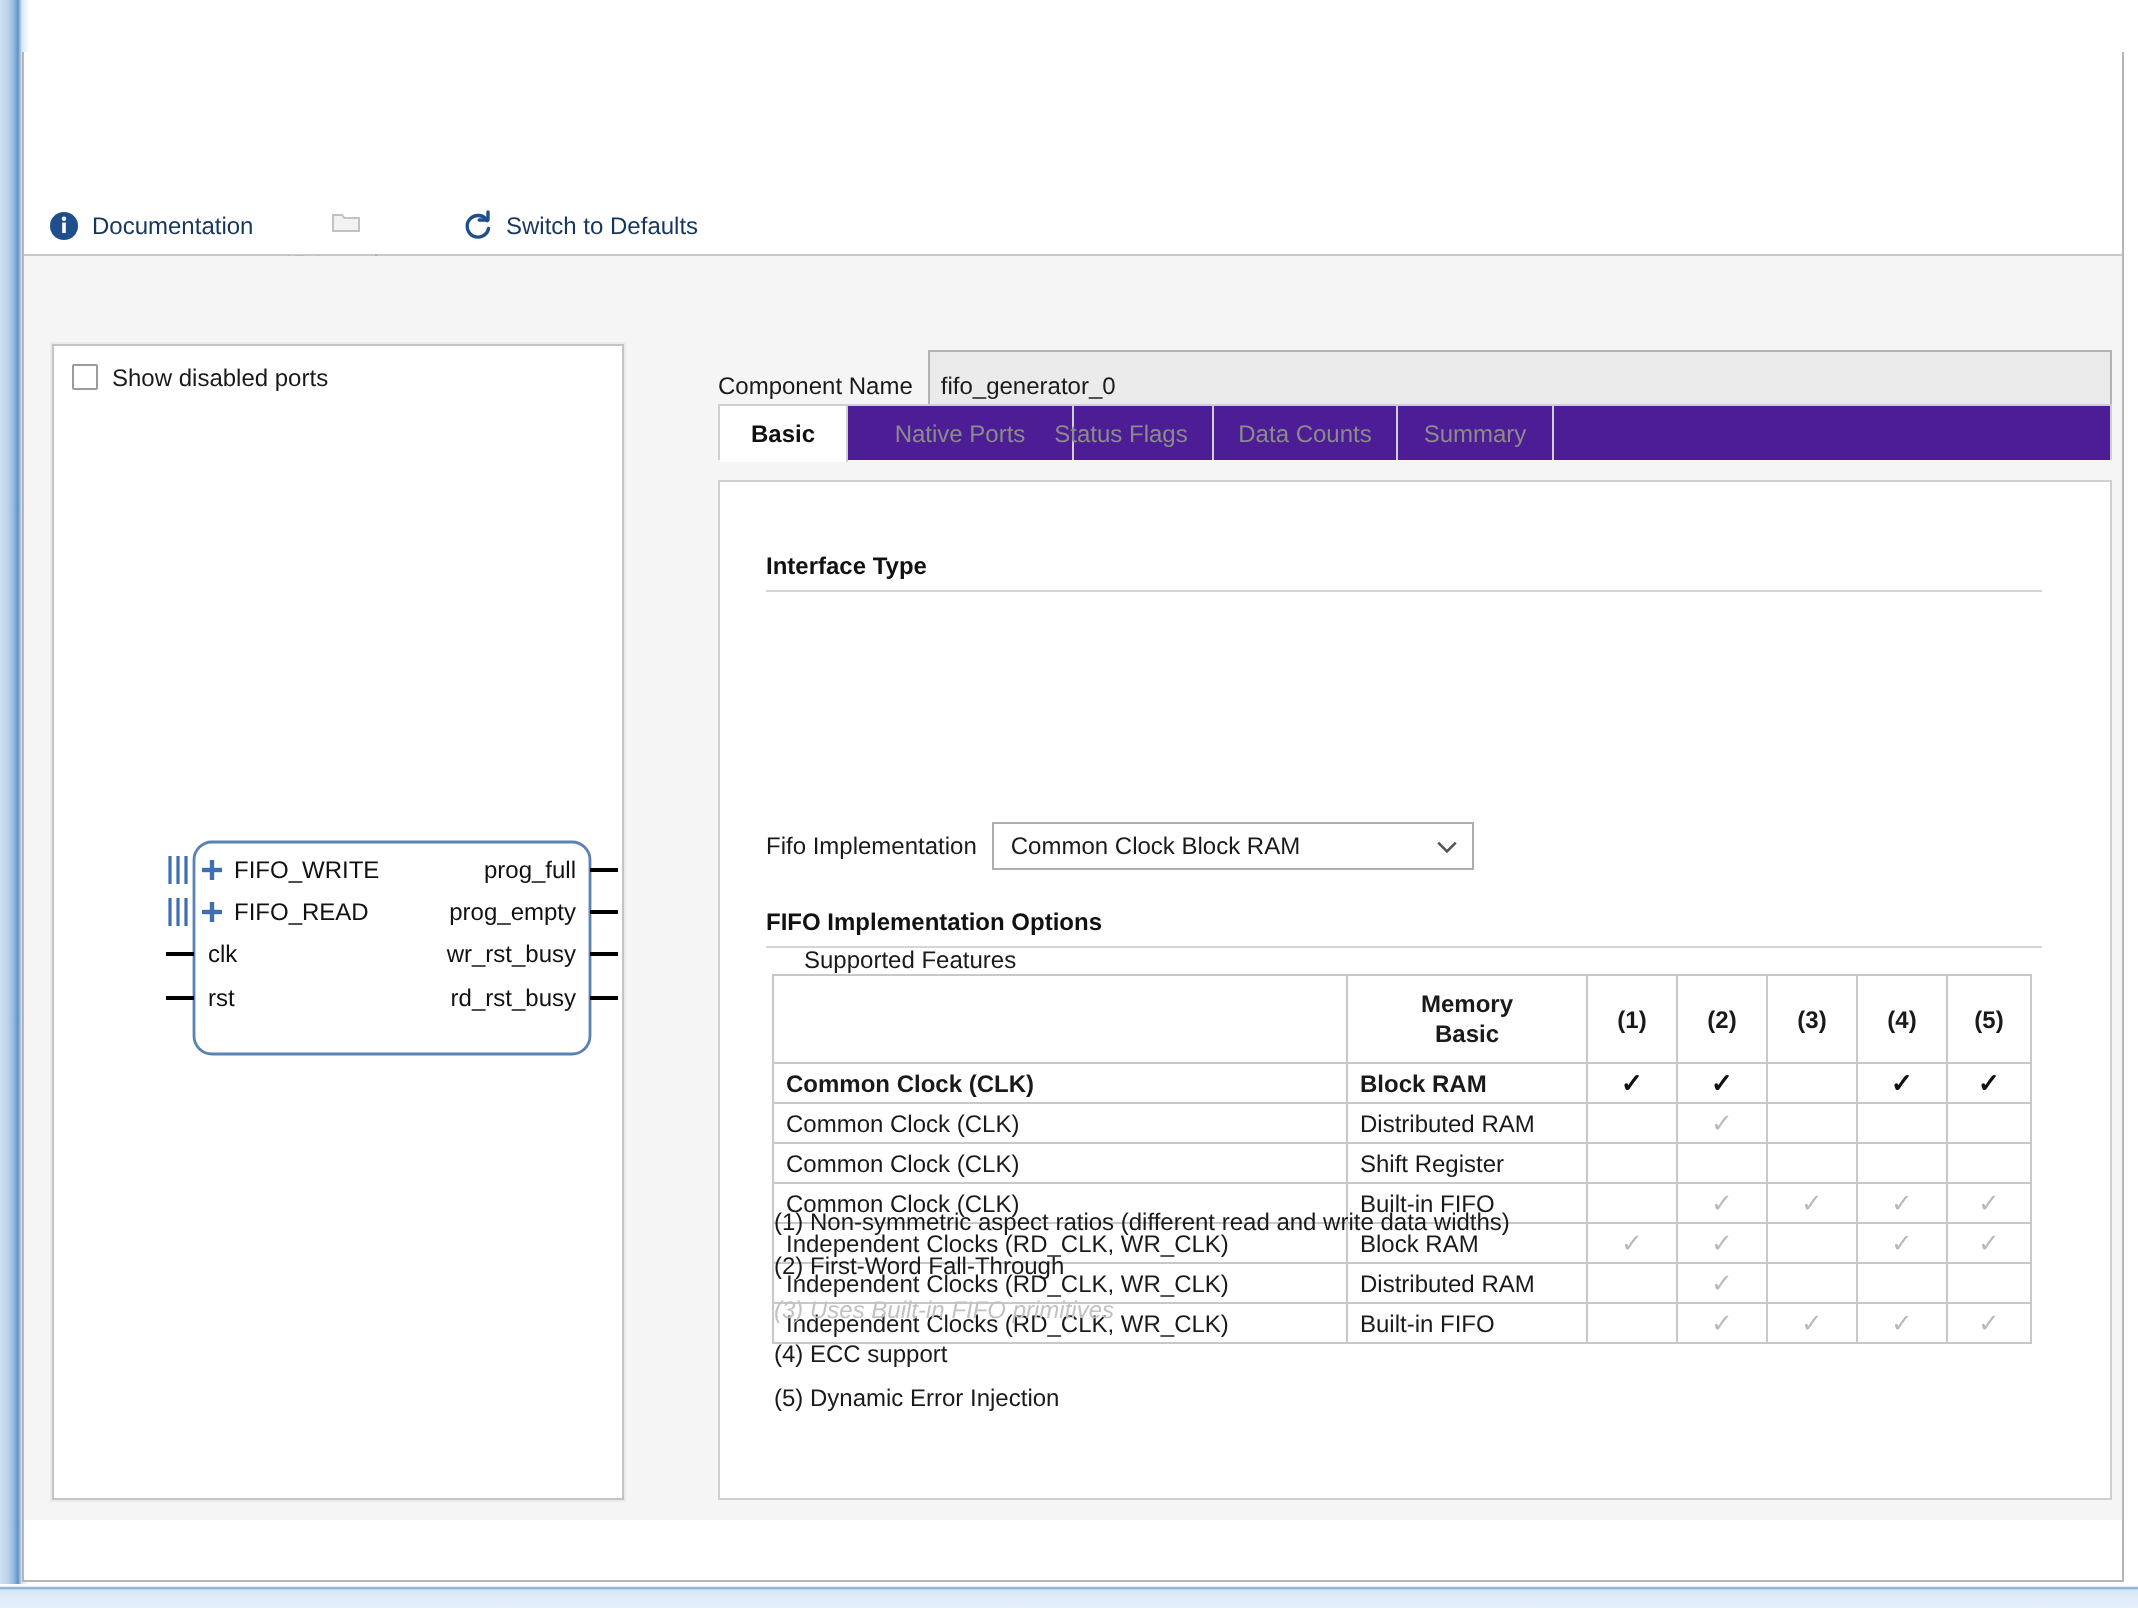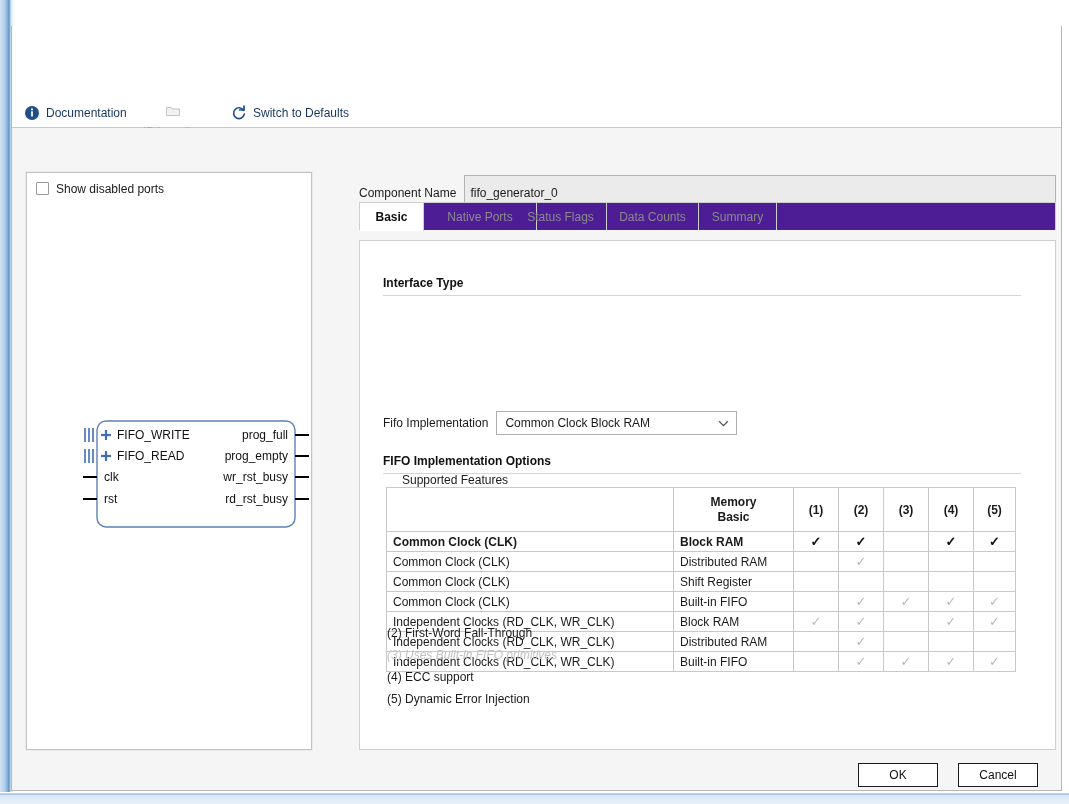--- a/index.html
+++ b/index.html
@@ -464,28 +464,25 @@
                   <td>Built-in FIFO</td>
                   <td class="num"></td>
                   <td class="num"><span class="chk dim">✓</span></td>
                   <td class="num"><span class="chk dim">✓</span></td>
                   <td class="num"><span class="chk dim">✓</span></td>
                   <td class="num"><span class="chk dim">✓</span></td>
                 </tr>
               </tbody>
           </table>
 
+          <div class="footnote" style="top:363px;">(1) Non-symmetric aspect ratios (different read and write data widths)</div>
           <div class="footnote" style="top:385px;">(2) First-Word Fall-Through</div>
           <div class="footnote dim" style="top:407px;font-style:italic;">(3) Uses Built-in FIFO primitives</div>
           <div class="footnote" style="top:429px;">(4) ECC support</div>
           <div class="footnote" style="top:451px;">(5) Dynamic Error Injection</div>
         </div>
       </div>
     </div>
 
-    <div id="footer">
-      <div class="dlg-btn" id="ok-btn">OK</div>
-      <div class="dlg-btn" id="cancel-btn">Cancel</div>
-    </div>
   </div>
 
   <div id="bottom-strip"></div>
 </div>
 
 </body></html>

